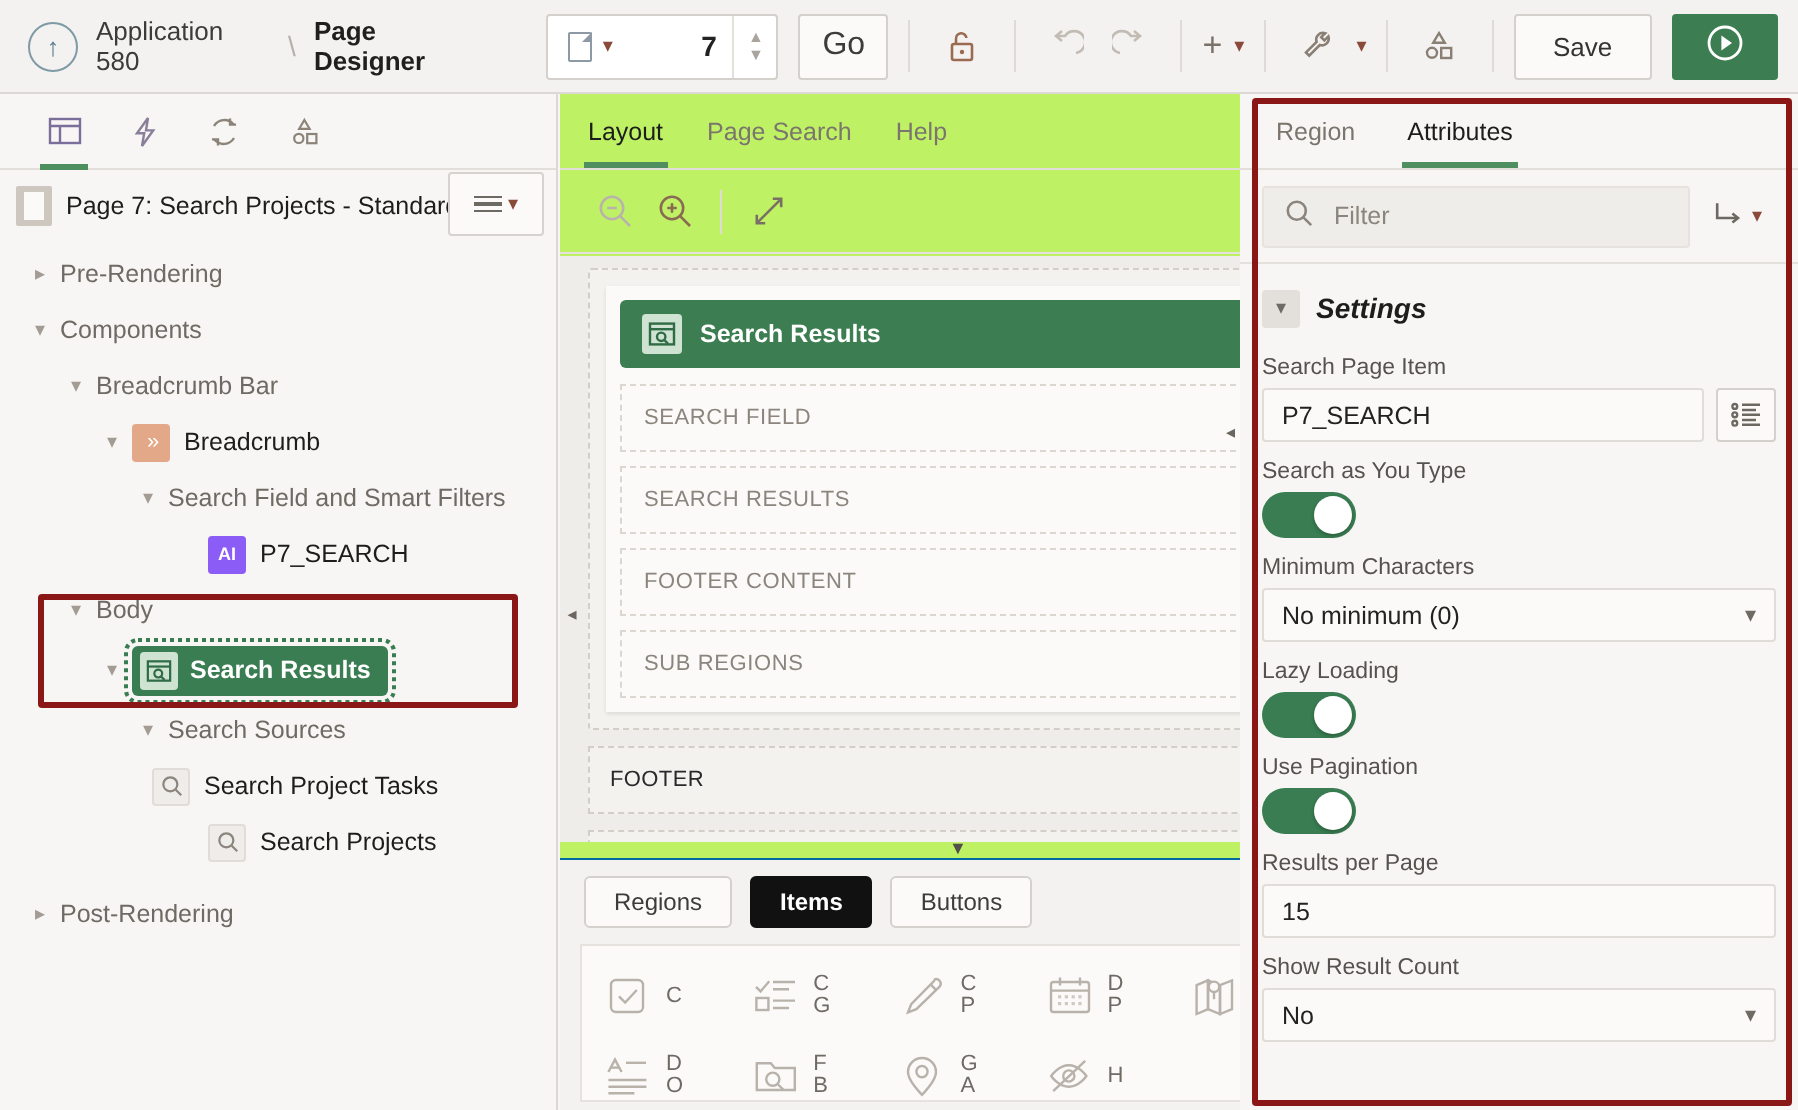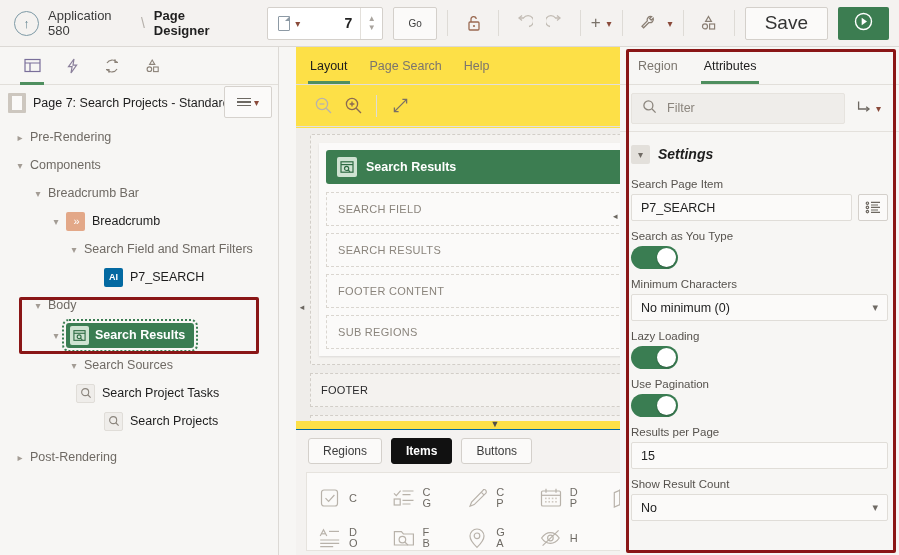--- a/index.html
+++ b/index.html
@@ -53,33 +53,33 @@
   .spin{
     width:22px; border-left:1px solid #e3e0db;
     display:flex; flex-direction:column; align-items:center; justify-content:center;
     gap:3px; color:#a9a49e;
   }
   .spin span{ font-size:8px; line-height:6px; }
   .gobtn{
     margin-left:10px; height:33px; min-width:44px; padding:0 11px;
     border:1px solid #d4d0cb; background:#fbfaf9; border-radius:2px;
     display:flex; align-items:center; justify-content:center;
-    font-size:10px; color:#3c3c3c;
+    font-size:16px; color:#3c3c3c;
   }
   .tb-div{ width:1px; height:26px; background:#dedbd6; margin:0 10px; }
   .tb-ico{
     width:32px; height:32px; display:flex; align-items:center; justify-content:center;
     color:#8a7f74;
   }
   .tb-ico.dim{ color:#c2bcb4; }
   .tb-grp{ display:flex; align-items:center; }
   .tb-plus{ font-size:17px; color:#7a7269; }
   .savebtn{
     height:33px; padding:0 19px; border:1px solid #d4d0cb; background:#fbfaf9;
-    border-radius:2px; display:flex; align-items:center; font-size:19px; color:#333;
+    border-radius:2px; display:flex; align-items:center; font-size:13px; color:#333;
   }
   .runbtn{
     height:33px; width:54px; margin-left:10px; margin-right:2px;
     background:#3c7d51; border-radius:2px;
     display:flex; align-items:center; justify-content:center;
   }
 
   
   .leftpane{
     position:absolute; left:0; top:47px; width:279px; bottom:0;
@@ -132,21 +132,21 @@
   }
   .tlabel{ font-size:12.5px; color:#6f6a64; }
   .tlabel.dark{ color:#1d1d1d; }
   .ic-bc{
     width:19px; height:19px; flex:none; margin-right:7px; border-radius:2px;
     background:#e3a888; color:#fff; display:flex; align-items:center;
     justify-content:center; font-size:11px; letter-spacing:-2px;
   }
   .ic-item{
     width:19px; height:19px; flex:none; margin-right:7px; border-radius:2px;
-    background:#0369a1; color:#fff; display:flex; align-items:center;
+    background:#8b5cf6; color:#fff; display:flex; align-items:center;
     justify-content:center; font-size:9px; font-weight:bold;
   }
   .ic-srch{
     width:19px; height:19px; flex:none; margin-right:7px; border-radius:2px;
     background:#efedea; border:1px solid #e0ddd8; display:flex;
     align-items:center; justify-content:center; color:#8b857d;
   }
   .ic-reg{
     width:19px; height:19px; flex:none; margin-right:7px; border-radius:2px;
     background:#cfe3d2; display:flex; align-items:center; justify-content:center;
@@ -161,21 +161,21 @@
   .sel-chip .txt{ font-size:12.5px; color:#fff; font-weight:bold; }
 
   .redbox{
     position:absolute; border:3px solid #8a1616; border-radius:2px;
     pointer-events:none;
   }
 
   
   .centerpane{
     position:absolute; left:280px; top:47px; width:399px; bottom:0;
-    background:#fde047; border-right:1px solid #dcd9d5;margin-left:16px;
+    background:#bef264; border-right:1px solid #dcd9d5;
   }
   .ctabs{
     height:38px; display:flex; align-items:flex-end; padding-left:14px;
     border-bottom:1px solid #e2dfda; gap:22px;
   }
   .ctab{
     height:37px; display:flex; align-items:center; font-size:12.5px;
     color:#7b756e; position:relative;
   }
   .ctab.active{ color:#1d1d1d; }

